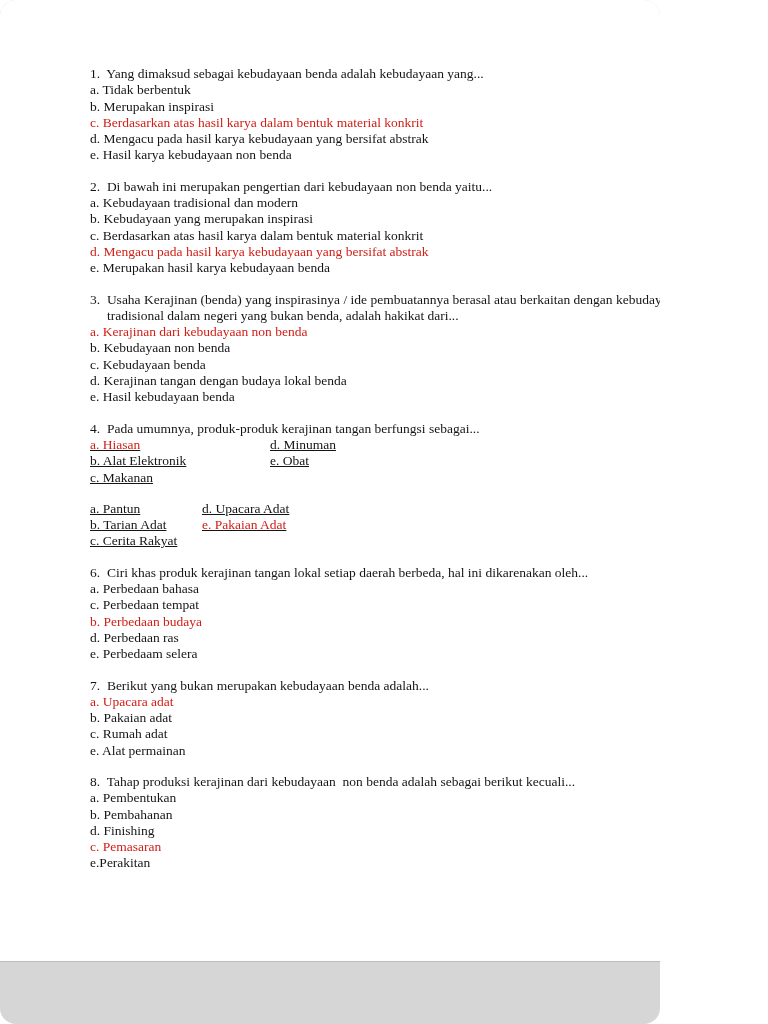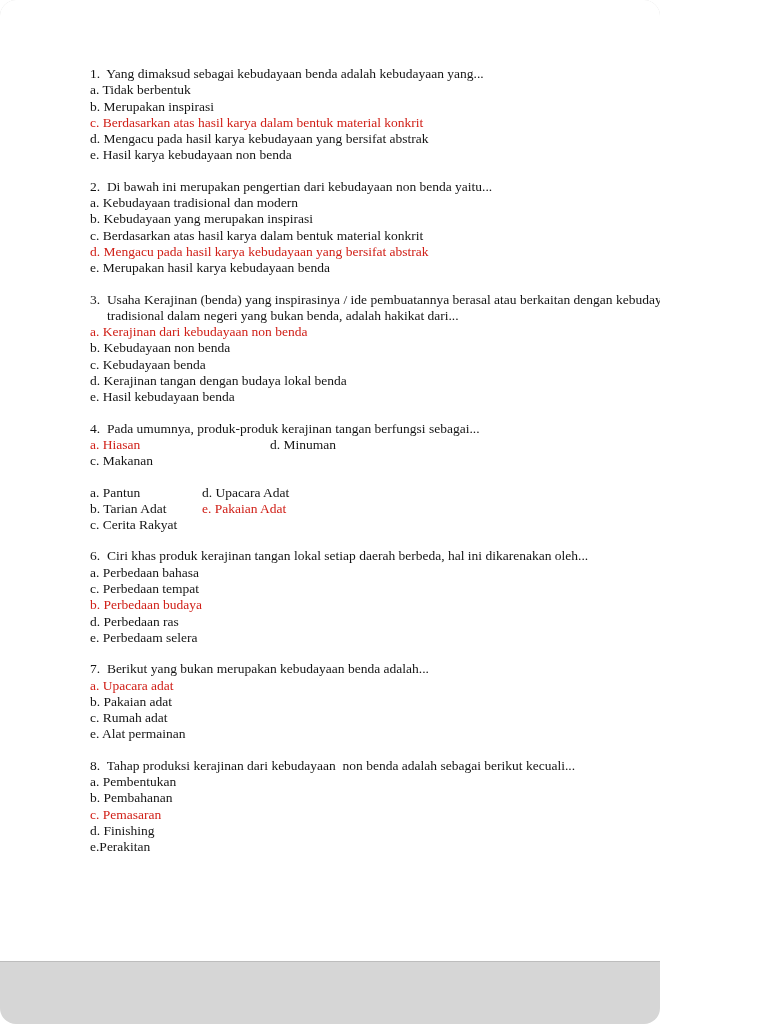--- a/index.html
+++ b/index.html
@@ -31,21 +31,21 @@
     font-size: 13.5px;
     line-height: 16.3px;
   }
   .question { margin-bottom: 15px; }
   .q-text {
     white-space: pre-wrap;
     padding-left: 17px;
     text-indent: -17px;
   }
   .opt { white-space: pre-wrap; }
-  .opt-row { display: flex; }
+  .opt-row { display: flex; text-decoration: underline; }
   .question[data-qnum="4"] .opt-col1 { width: 180px; flex: 0 0 180px; }
   .question[data-qnum="5"] .opt-col1 { width: 112px; flex: 0 0 112px; }
   .red { color: var(--accent-red, #d02018); }
 </style>
 </head>
 <body>
 
 <div id="canvas">
   <div id="right-strip"></div>
   <div id="page">
@@ -74,20 +74,24 @@
           <div class="opt">d. Kerajinan tangan dengan budaya lokal benda</div>
           <div class="opt">e. Hasil kebudayaan benda</div>
         </div>
         <div class="question" data-qnum="4">
           <div class="q-text">4.  Pada umumnya, produk-produk kerajinan tangan berfungsi sebagai...</div>
           <div class="opt-row">
             <div class="opt red opt-col1">a. Hiasan</div>
             <div class="opt opt-col2">d. Minuman</div>
           </div>
           <div class="opt-row">
+            <div class="opt opt-col1">b. Alat Elektronik</div>
+            <div class="opt opt-col2">e. Obat</div>
+          </div>
+          <div class="opt-row">
             <div class="opt opt-col1">c. Makanan</div>
           </div>
         </div>
         <div class="question" data-qnum="5">
           <div class="opt-row">
             <div class="opt opt-col1">a. Pantun</div>
             <div class="opt opt-col2">d. Upacara Adat</div>
           </div>
           <div class="opt-row">
             <div class="opt opt-col1">b. Tarian Adat</div>
@@ -109,19 +113,19 @@
           <div class="q-text">7.  Berikut yang bukan merupakan kebudayaan benda adalah...</div>
           <div class="opt red">a. Upacara adat</div>
           <div class="opt">b. Pakaian adat</div>
           <div class="opt">c. Rumah adat</div>
           <div class="opt">e. Alat permainan</div>
         </div>
         <div class="question" data-qnum="8">
           <div class="q-text">8.  Tahap produksi kerajinan dari kebudayaan  non benda adalah sebagai berikut kecuali...</div>
           <div class="opt">a. Pembentukan</div>
           <div class="opt">b. Pembahanan</div>
+          <div class="opt">d. Finishing</div>
           <div class="opt red">c. Pemasaran</div>
-          <div class="opt">d. Finishing</div>
           <div class="opt">e.Perakitan</div>
         </div>
       </div>
   </div>
 </div>
 
 </body></html>

